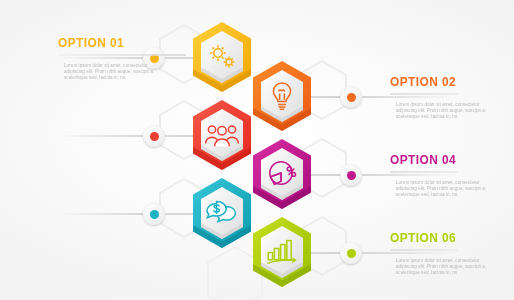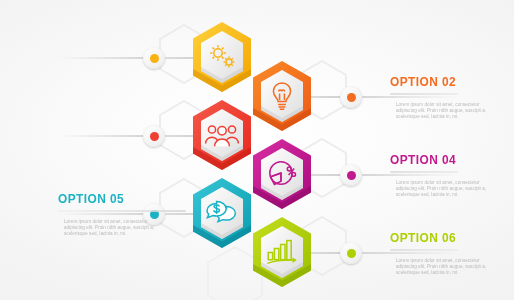--- a/index.html
+++ b/index.html
@@ -318,27 +318,27 @@
         <rect x="3.2" y="14.5" width="4.4" height="7.2"></rect>
         <rect x="9.4" y="10.5" width="4.4" height="11.2"></rect>
         <rect x="15.6" y="6.5" width="4.4" height="15.2"></rect>
         <rect x="21.8" y="2.6" width="4.4" height="19.1"></rect>
         <path d="M2.4 25.4c6.5-2.4 16.5-3.6 28.2-3.3" stroke-width="1.4"></path>
         <path d="M27.4 19.4 31.8 22.1 27.6 24.9Z" fill="#aecf00" stroke="none"></path>
       </svg>
     </div>
   </div>
 
-
-
-  <div class="block left" style="left:58px;top:192px;">
-    <div class="title" style="color:#1ab2c4;">OPTION 05</div>
+  <div class="block left" style="left:58px;top:36px;">
+    <div class="title" style="color:#f9b212;">OPTION 01</div>
     <div class="titlerule"></div>
     <div class="body">Lorem ipsum dolor sit amet, consectetur adipiscing elit. Proin nibh augue, suscipit a, scelerisque sed, lacinia in, mi.</div>
   </div>
+
+
 
   <div class="block right" style="left:390px;top:75px;">
     <div class="title" style="color:#f36c21;">OPTION 02</div>
     <div class="titlerule" style="width:68px;"></div>
     <div class="body">Lorem ipsum dolor sit amet, consectetur adipiscing elit. Proin nibh augue, suscipit a, scelerisque sed, lacinia in, mi.</div>
   </div>
 
   <div class="block right" style="left:390px;top:153px;">
     <div class="title" style="color:#c2198f;">OPTION 04</div>
     <div class="titlerule" style="width:68px;"></div>

